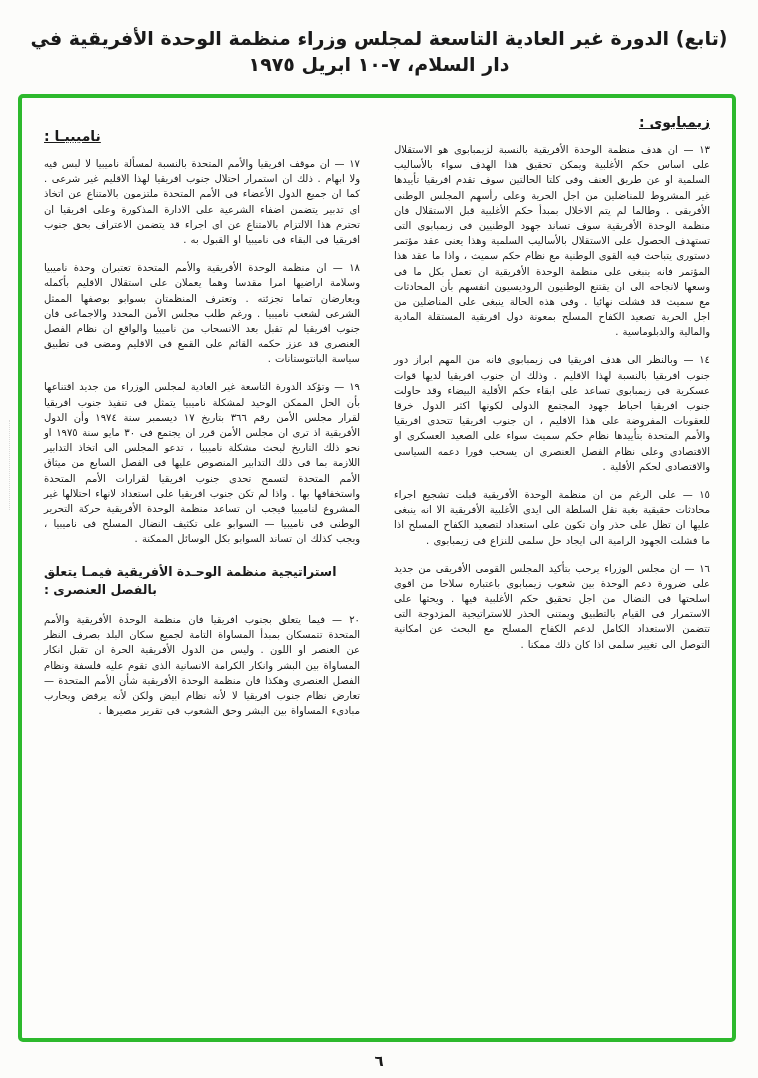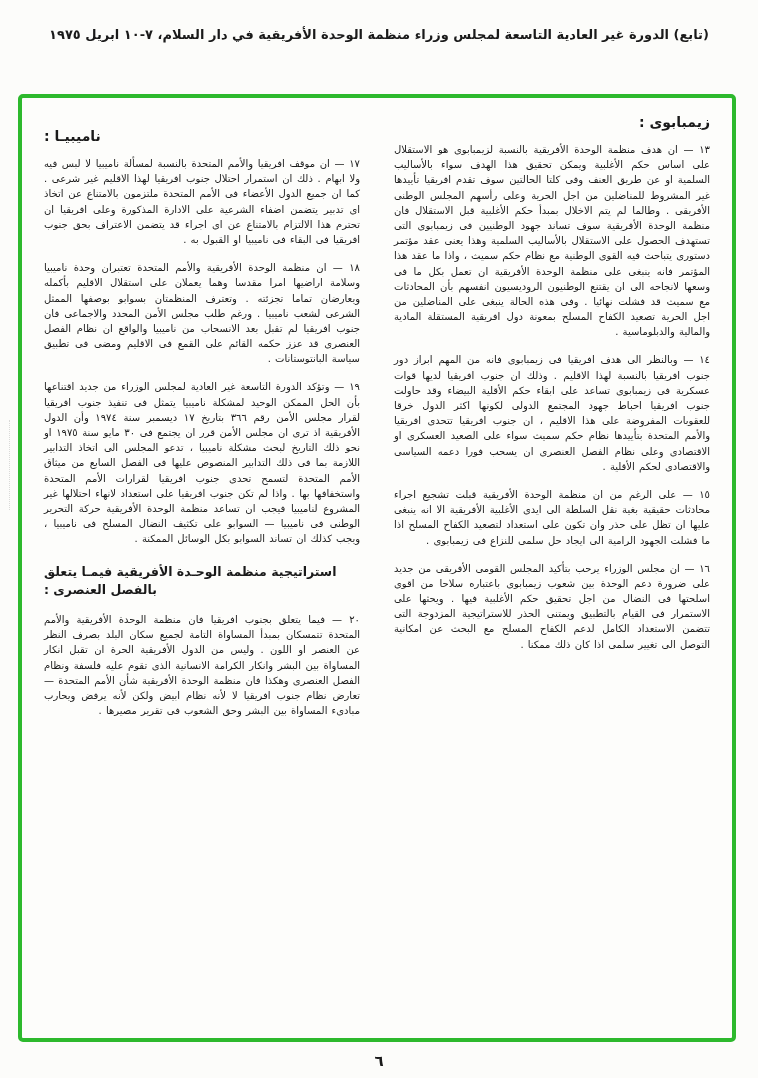--- a/index.html
+++ b/index.html
@@ -14,21 +14,21 @@
     direction: rtl;
     position: relative;
     overflow: hidden;
     color: #1a1a1a;
   }
   .page-header {
     text-align: center;
     padding-top: 26px;
   }
   .doc-title {
-    font-size: 13px;
+    font-size: 19px;
     font-weight: bold;
     letter-spacing: 0;
     line-height: 1.35;
     padding: 0 30px;
   }
   .doc-source {
     font-size: 9px;
     font-weight: bold;
     margin-top: 7px;
     color: #222;
@@ -53,20 +53,21 @@
     height: 100%;
   }
   .col {
     flex: 1 1 0;
     min-width: 0;
   }
   .section-heading {
     font-size: 14px;
     font-weight: bold;
     margin: 0 0 12px 0;
+    text-decoration: underline;
   }
   .section-heading.right {
     text-align: right;
   }
   .section-heading.center {
     text-align: left;
     margin-top: 14px;
   }
   .body-par {
     font-size: 10px;

